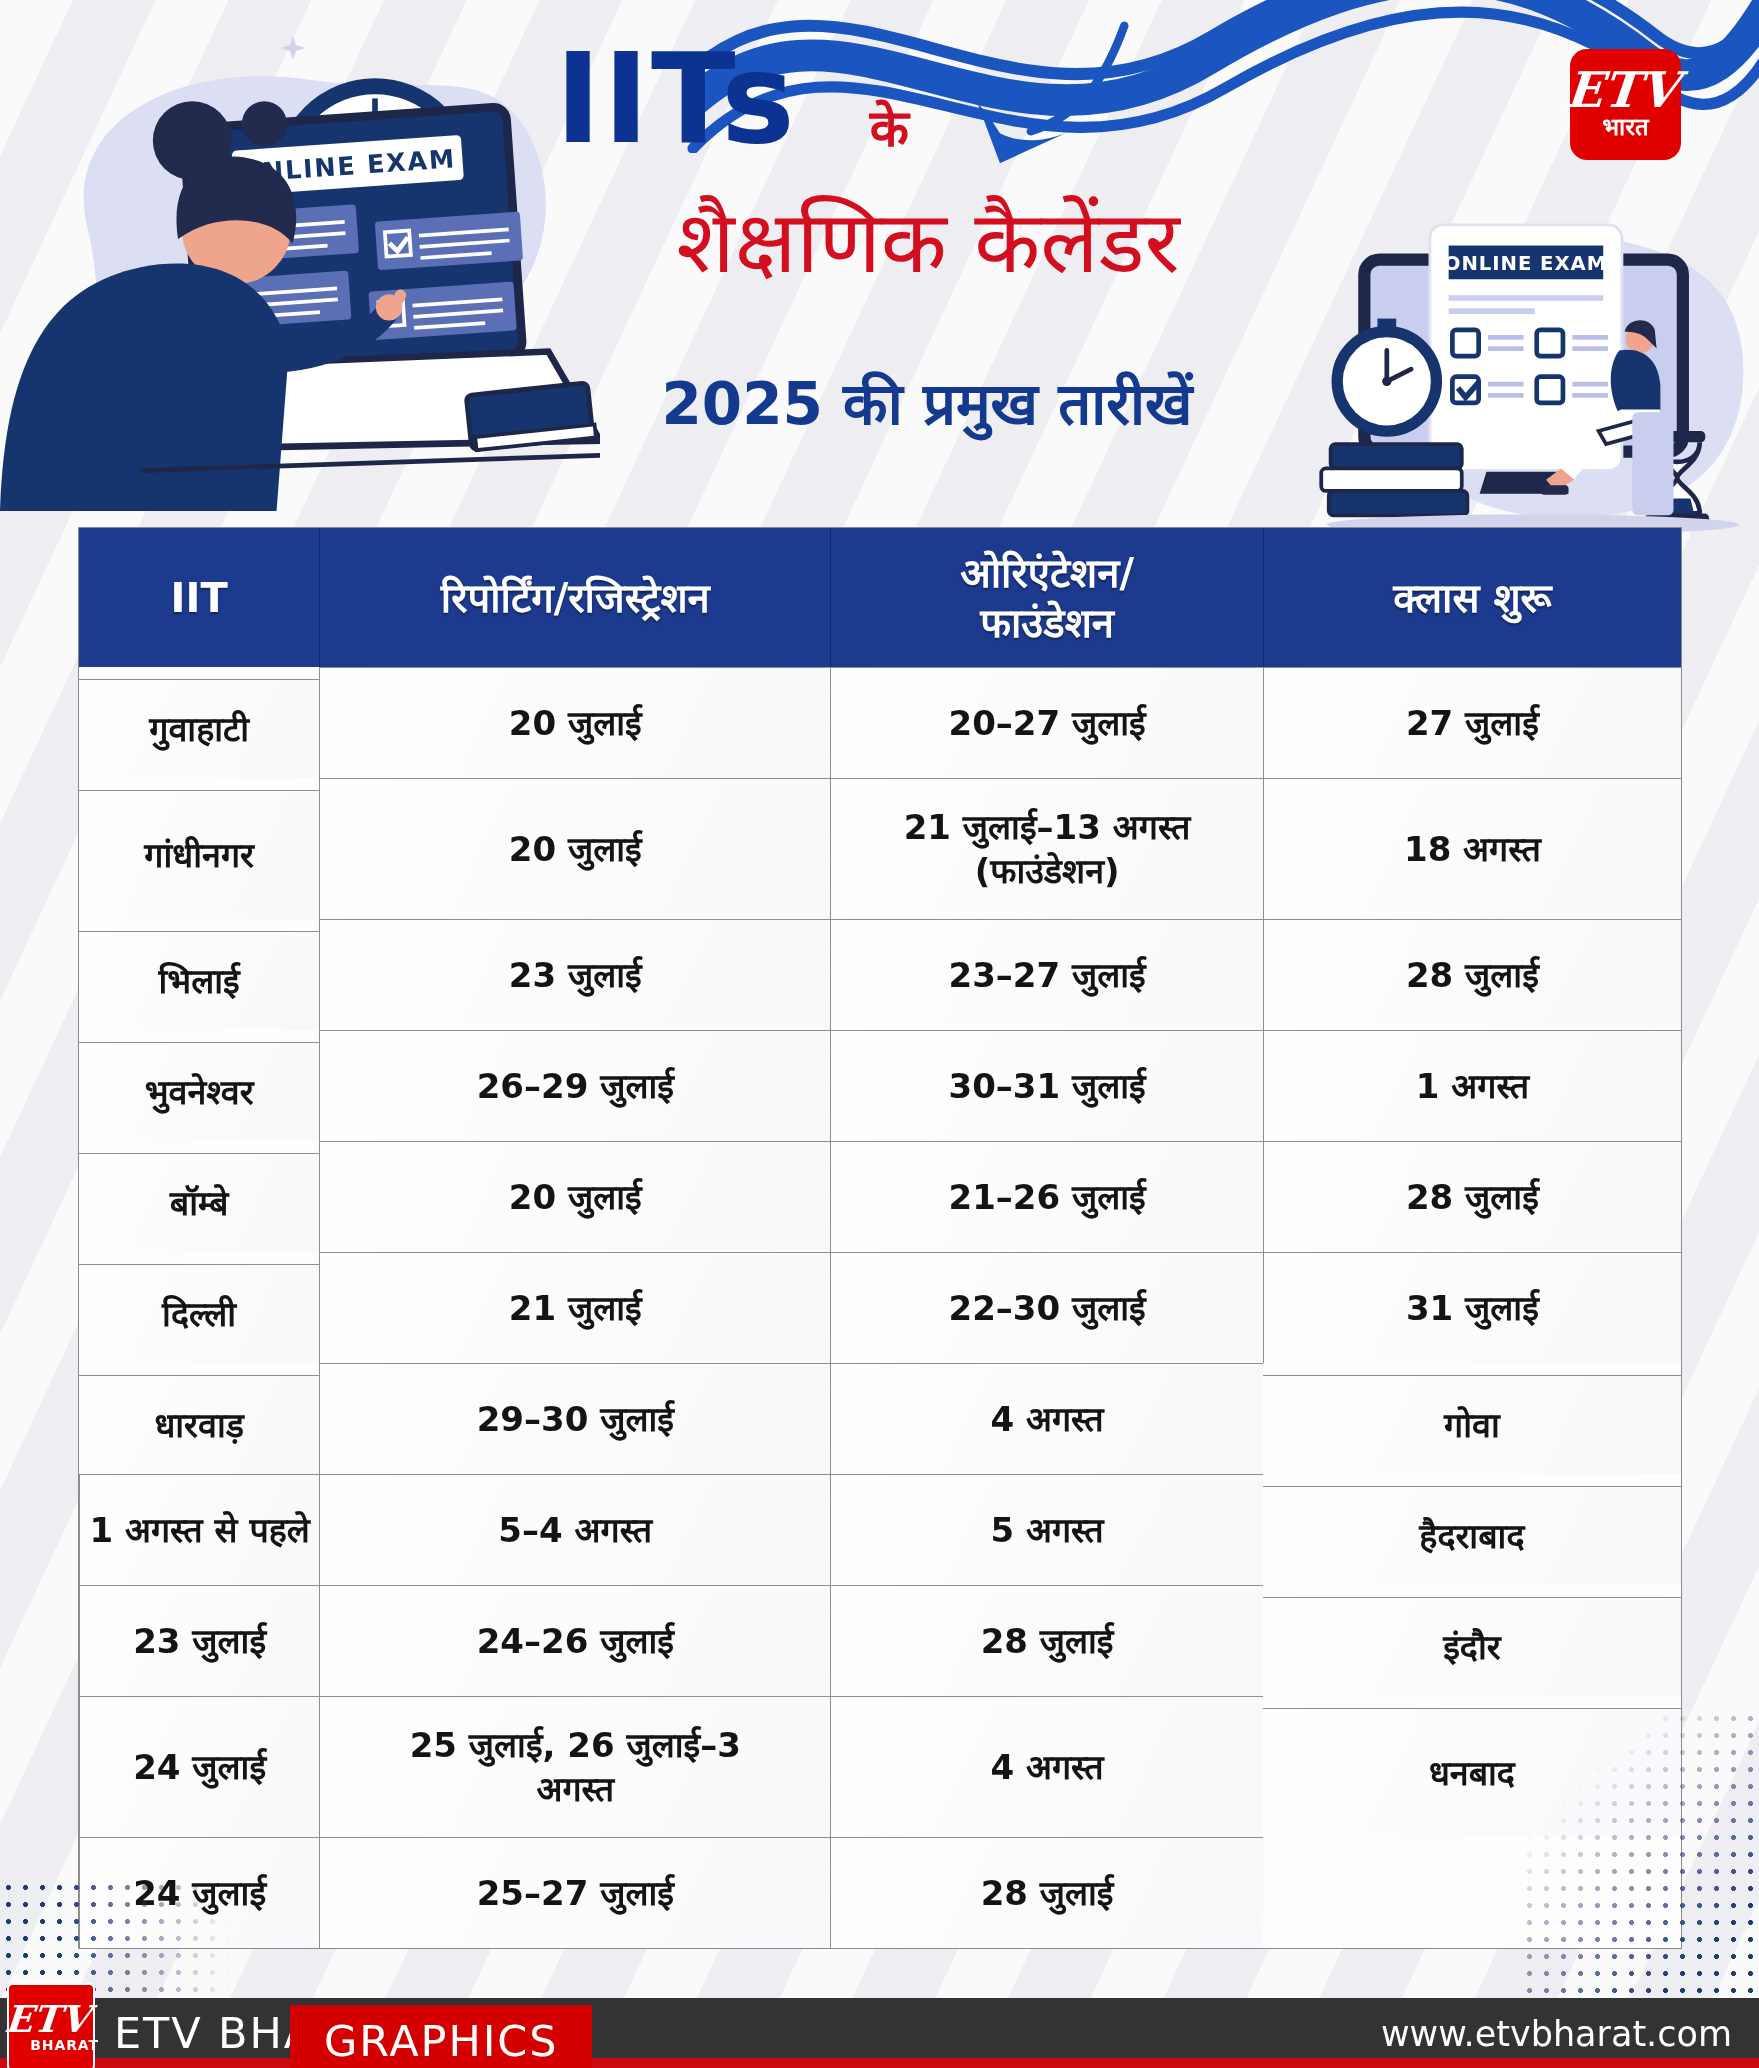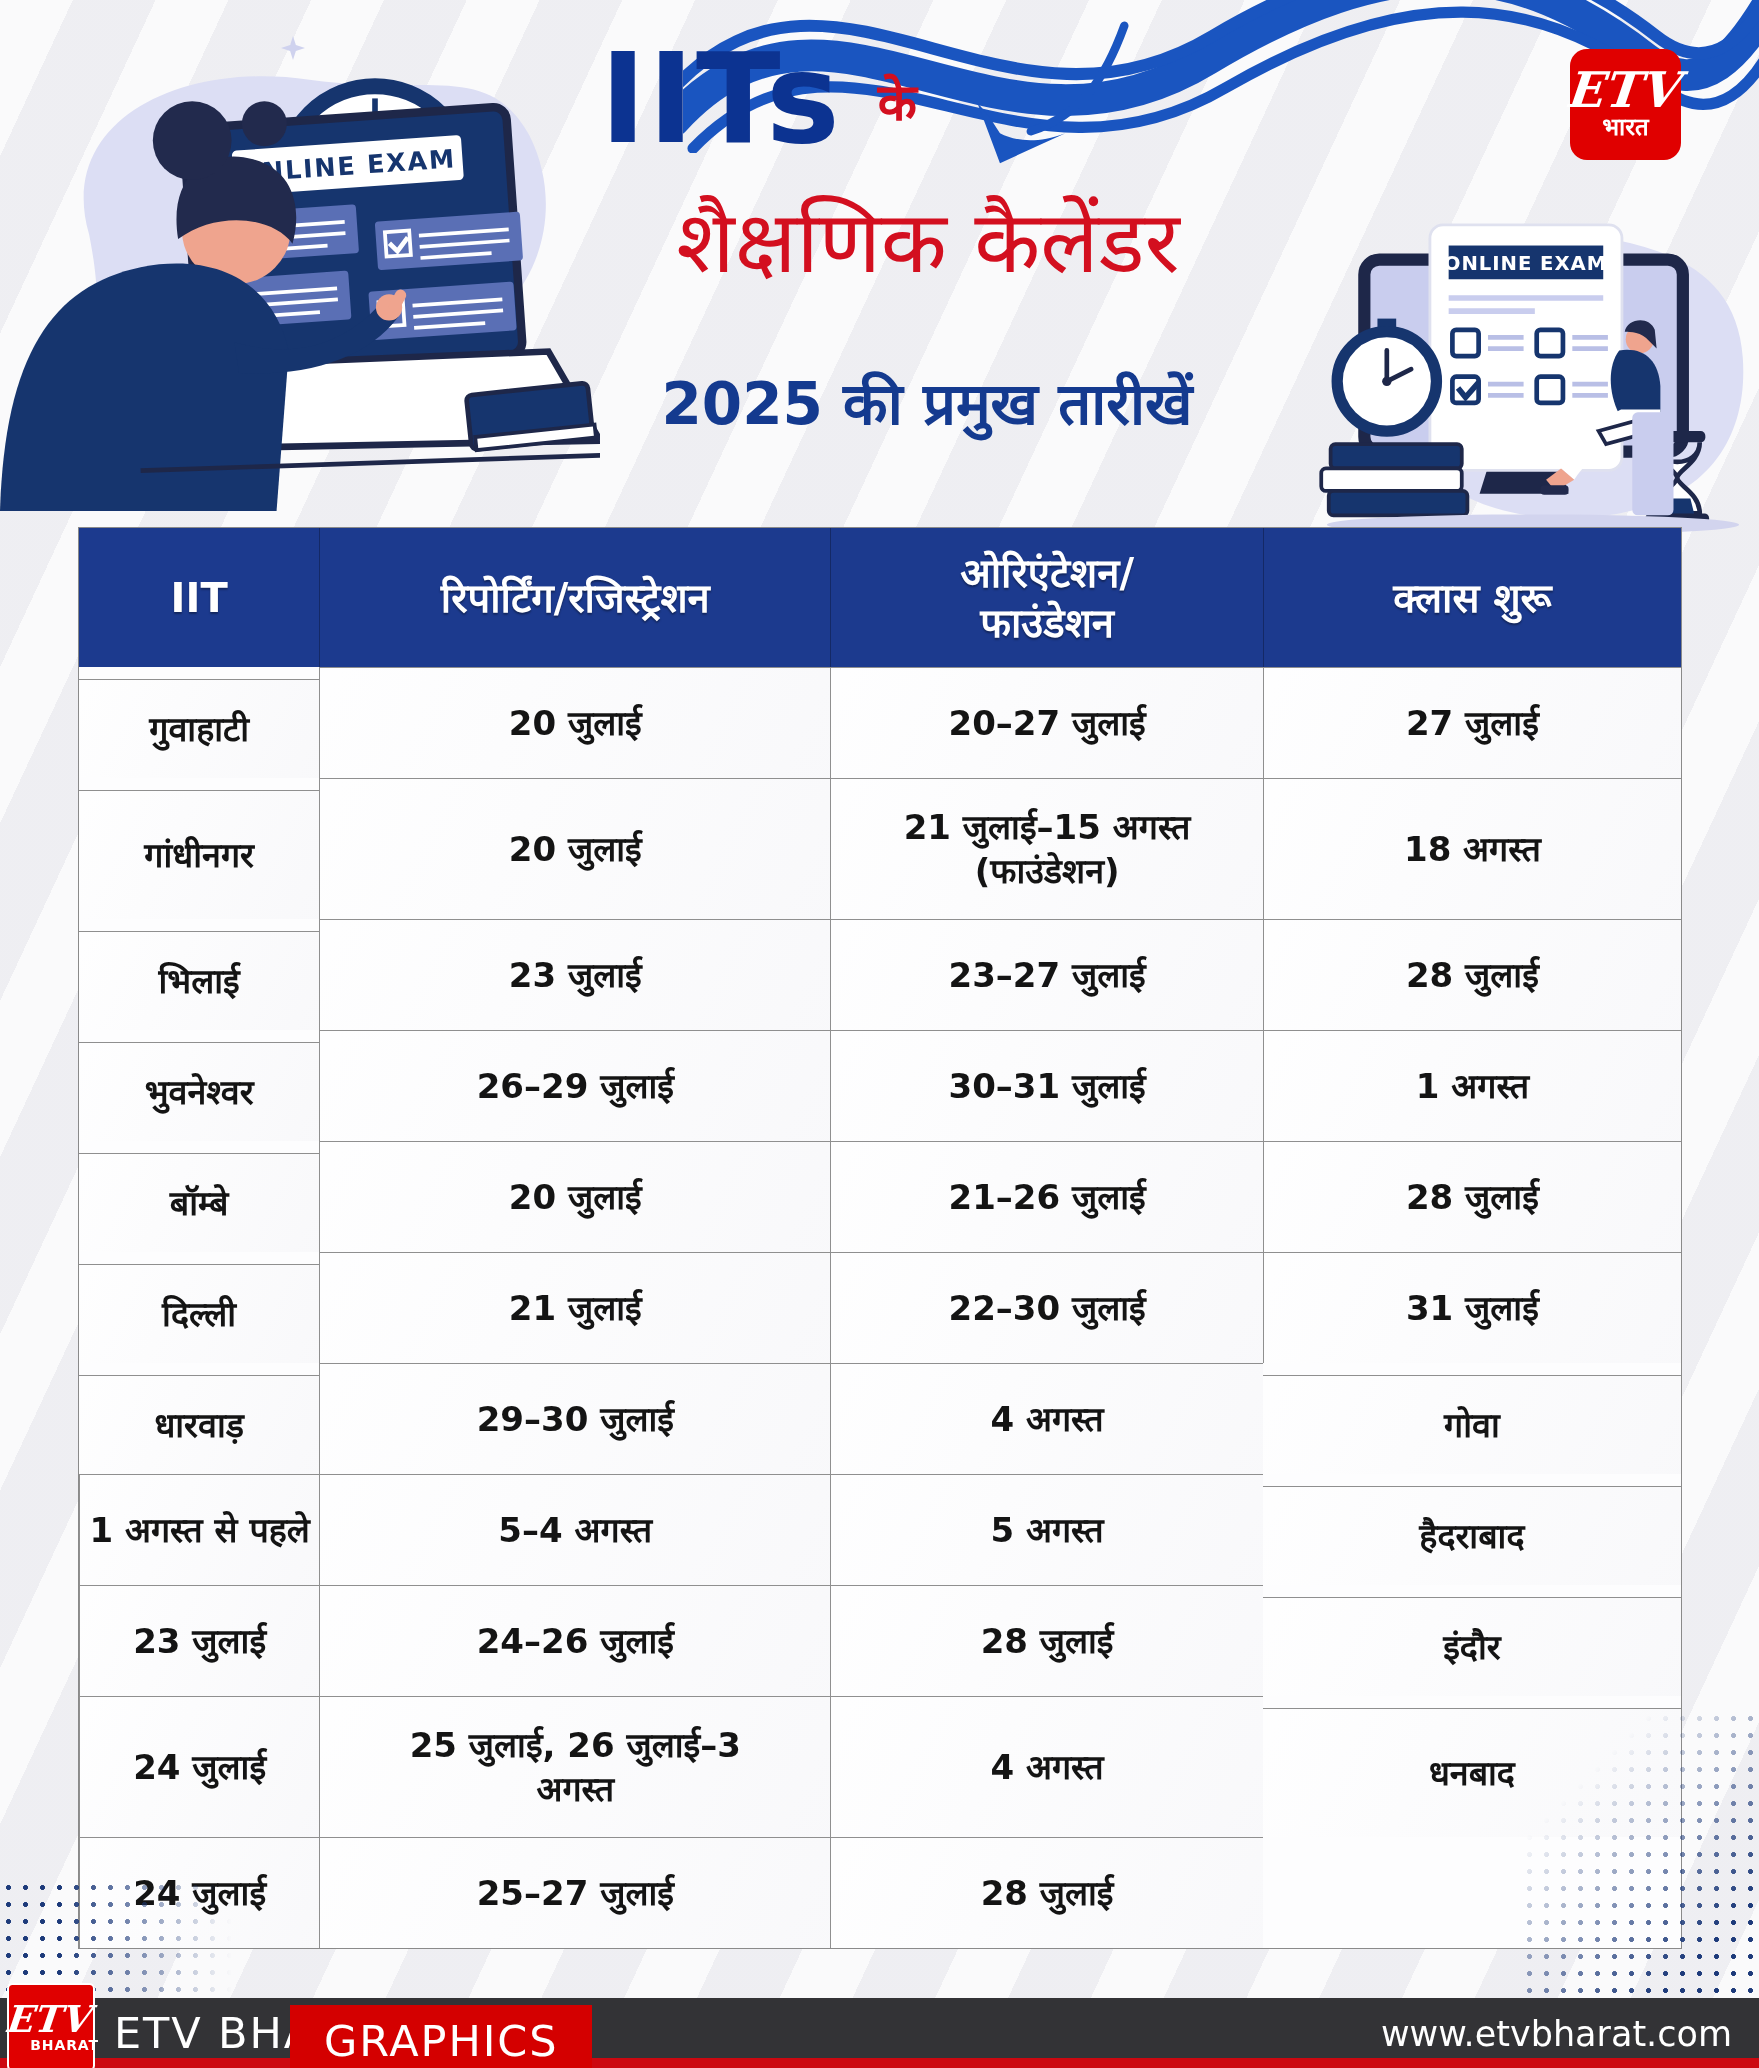--- a/index.html
+++ b/index.html
@@ -20,21 +20,21 @@
 
   
   .etv-logo{background:#e00000;border-radius:17px;color:#fff;text-align:center;
     display:flex;flex-direction:column;align-items:center;justify-content:center;}
   #logo-top{position:absolute;left:1570px;top:49px;width:111px;height:111px;}
   .etv-script{font-family:"DejaVu Serif","Liberation Serif",serif;font-style:italic;
     font-weight:bold;font-size:49px;line-height:45px;transform:skewX(-8deg);}
   #logo-top .etv-sub{font-size:24px;font-weight:bold;line-height:28px;}
 
   
-  #title-line1{position:absolute;left:600px;top:37px;display:flex;align-items:flex-start;}
+  #title-line1{position:absolute;left:555px;top:37px;display:flex;align-items:flex-end;gap:37px;}
   #title-latin{color:#0c3391;font-size:124px;font-weight:900;letter-spacing:1.9px;line-height:1;}
   #title-particle{color:#d30f1f;font-size:51px;font-weight:900;margin-left:36px;margin-top:28px;}
   #title-main{position:absolute;left:525px;top:195px;width:806px;text-align:center;
     color:#d30f1f;font-size:86px;font-weight:400;line-height:1.1;}
   #subtitle{position:absolute;left:543px;top:362px;width:768px;text-align:center;
     color:#143a8f;font-size:58px;font-weight:900;}
 
   
   #illus-left{position:absolute;left:0px;top:28px;width:600px;height:483px;}
   #illus-right{position:absolute;left:1310px;top:208px;width:445px;height:328px;}
@@ -246,21 +246,21 @@
 फाउंडेशन</div>
     <div class="th">क्लास शुरू</div>
 
     <div class="td c0">गुवाहाटी</div>
     <div class="td">20 जुलाई</div>
     <div class="td">20–27 जुलाई</div>
     <div class="td">27 जुलाई</div>
 
     <div class="td c0">गांधीनगर</div>
     <div class="td">20 जुलाई</div>
-    <div class="td">21 जुलाई–15 अगस्त
+    <div class="td">21 जुलाई–13 अगस्त
 (फाउंडेशन)</div>
     <div class="td">18 अगस्त</div>
 
     <div class="td c0">भिलाई</div>
     <div class="td">23 जुलाई</div>
     <div class="td">23–27 जुलाई</div>
     <div class="td">28 जुलाई</div>
 
     <div class="td c0">भुवनेश्वर</div>
     <div class="td">26–29 जुलाई</div>

